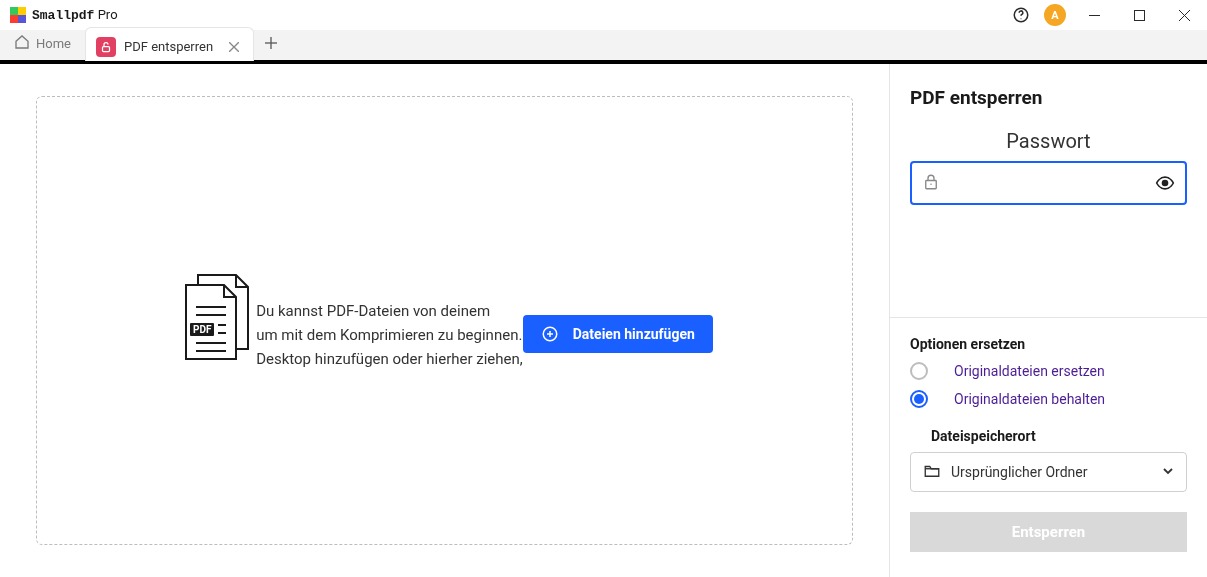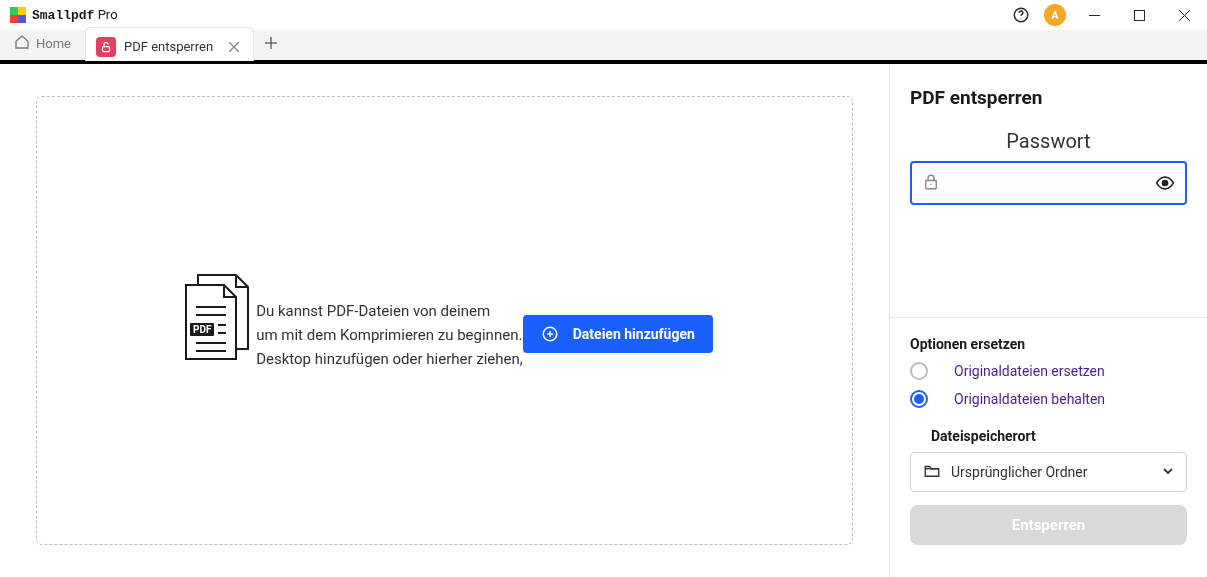--- a/index.html
+++ b/index.html
@@ -45,21 +45,21 @@
     .opt-title { font-size: 14px; font-weight: 700; color: #1a1a1a; margin-bottom: 10px; }
     .radio-row { display: flex; align-items: center; gap: 26px; margin-bottom: 10px; font-size: 14px; color: #4c1d95; cursor: pointer; }
     .radio { width: 18px; height: 18px; border: 2px solid #bdbdbd; border-radius: 50%; display: inline-block; position: relative; }
     .radio.checked { border-color: #1a5fff; }
     .radio.checked::after { content: ""; position: absolute; width: 10px; height: 10px; background: #1a5fff; border-radius: 50%; top: 2px; left: 2px; }
     
     .loc-label { font-size: 14px; font-weight: 700; color: #1a1a1a; margin: 10px 0 8px 0; padding-left: 21px; }
     .select { width: 100%; height: 40px; border: 1px solid #d0d0d0; border-radius: 4px; display: flex; align-items: center; padding: 0 12px; gap: 10px; font-size: 14px; color: #333; cursor: pointer; position: relative; }
     .select .caret { margin-left: auto; color: #333; }
     
-    .unlock-btn { margin-top: 13px; width: 100%; height: 40px; border: none; border-radius: 8px; background: #d9d9d9; color: #fff; font-size: 15px; font-weight: 700; cursor: not-allowed; }
+    .unlock-btn { margin-top: 20px; width: 100%; height: 40px; border: none; border-radius: 0; background: #d9d9d9; color: #fff; font-size: 15px; font-weight: 700; cursor: not-allowed; }
   </style>
 </head>
 <body>
 
 <div class="titlebar">
   <div class="titlebar-left">
     <span class="logo">
       <svg width="16" height="16" viewBox="0 0 16 16">
         <rect x="0" y="0" width="8" height="8" fill="#34c759"></rect>
         <rect x="8" y="0" width="8" height="8" fill="#ffcc00"></rect>

